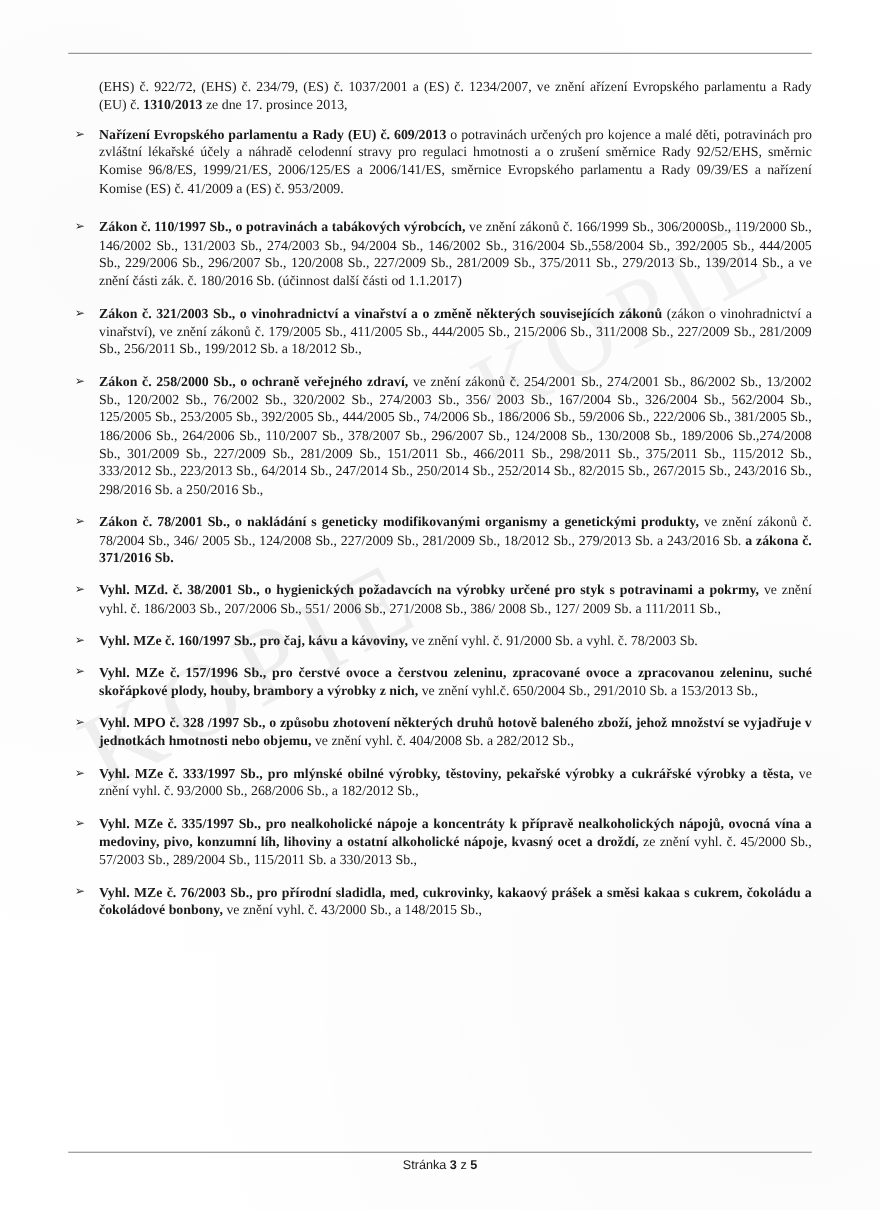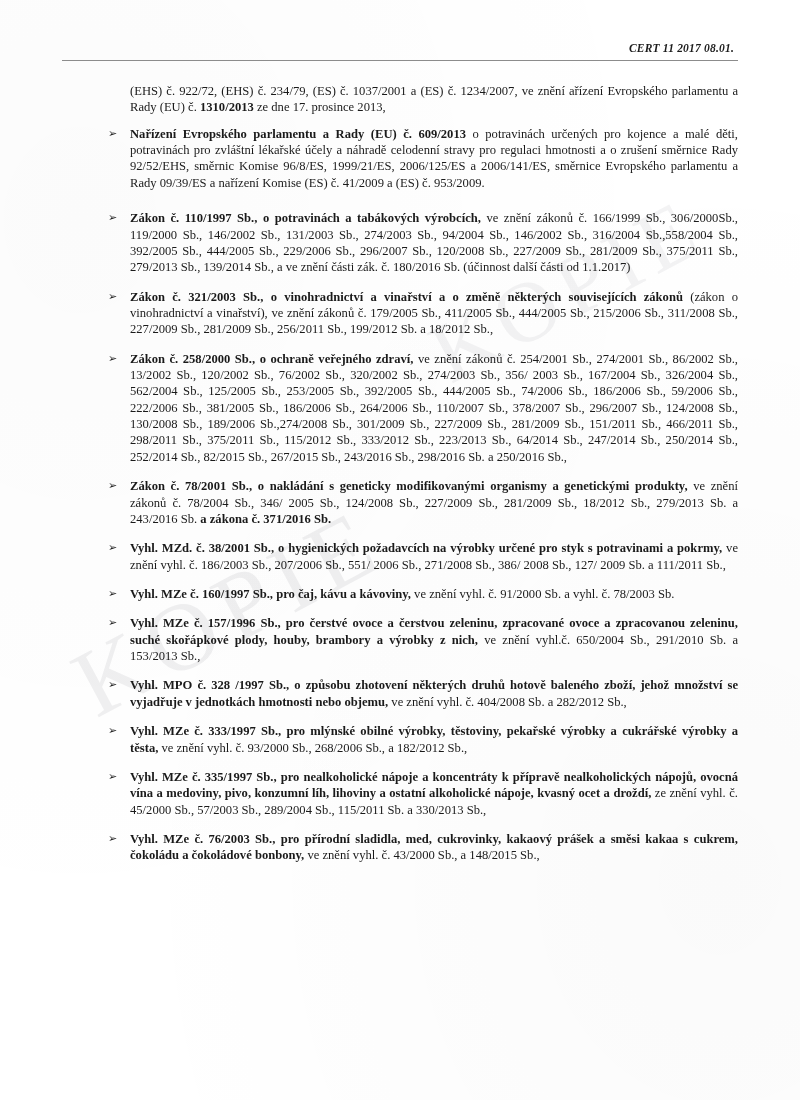--- a/index.html
+++ b/index.html
@@ -72,21 +72,20 @@
   .rule {
     border: 0;
     border-top: 1px solid #8c8c8c;
     margin: 6px 0 0 0;
   }
   .body {
     margin-top: 22px;
     font-size: 12.6px;
     line-height: 1.30;
     text-align: justify;
-    margin-left: 40px;
   }
   .intro {
     padding-left: 28px;
     margin-bottom: 10px;
   }
   .item {
     position: relative;
     padding-left: 28px;
     margin-bottom: 10px;
   }
@@ -122,21 +121,20 @@
 </head>
 <body>
 
 <div class="page">
 
   <div class="watermark">KOPIE</div>
   <div class="watermark2">KOPIE</div>
 
   <div class="content">
 
-    <div class="header">CERT 11 2017 08.01.</div>
     <hr class="rule">
 
     <div class="body">
 
       <div class="intro">
         <span>(EHS) č. 922/72, (EHS) č. 234/79, (ES) č. 1037/2001 a (ES) č. 1234/2007, ve znění ařízení Evropského parlamentu a Rady (EU) č. </span><b>1310/2013</b><span> ze dne 17. prosince 2013,</span>
       </div>
 
       <div class="item gap-lg">
         <span class="bullet">➢</span>
@@ -194,14 +192,18 @@
       </div>
 
       <div class="item gap-md">
         <span class="bullet">➢</span>
         <b>Vyhl. MZe č. 76/2003 Sb., pro přírodní sladidla, med, cukrovinky, kakaový prášek a směsi kakaa s cukrem, čokoládu a čokoládové bonbony,</b><span> ve znění vyhl. č. 43/2000 Sb., a 148/2015 Sb.,</span>
       </div>
 
     </div>
   </div>
 
+  <div class="footer">
+    <hr class="footer-rule">
+    <span>Stránka </span><span class="pg-num">3</span><span> z </span><span class="pg-num">5</span>
+  </div>
 
 </div>
 
 </body></html>

